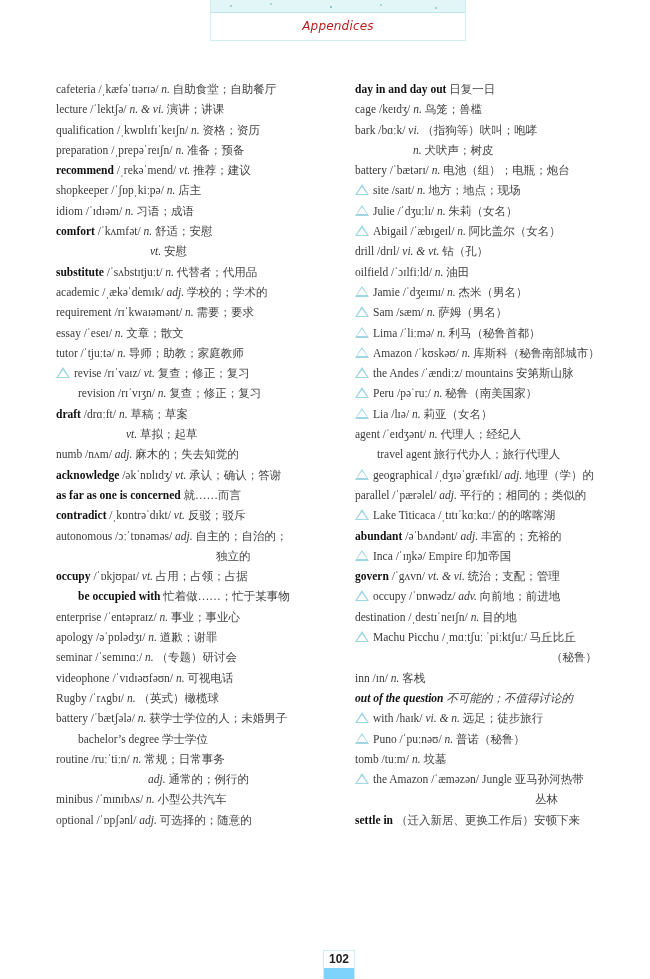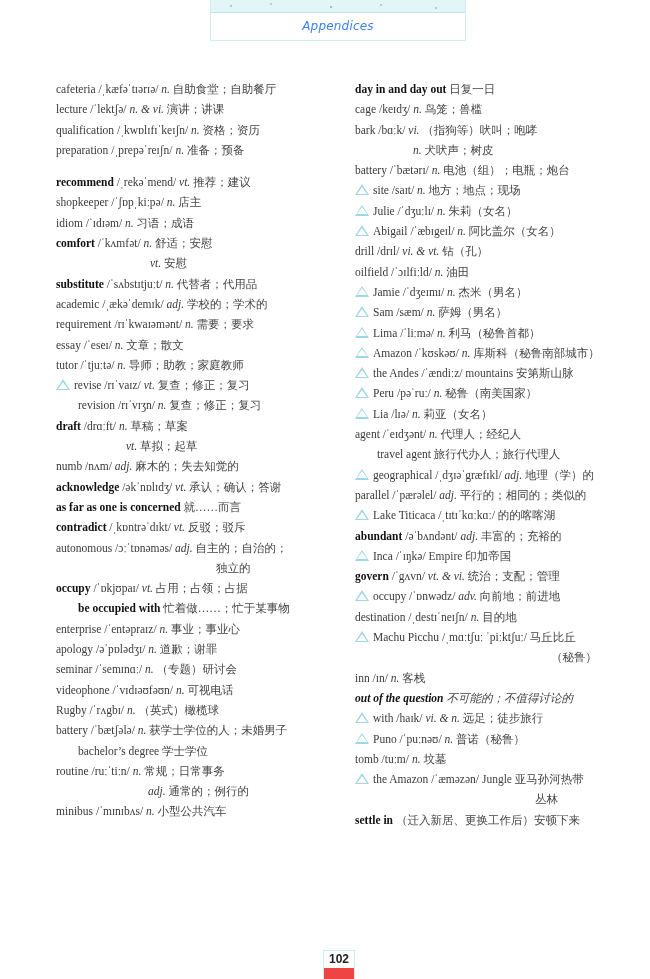--- a/index.html
+++ b/index.html
@@ -18,21 +18,21 @@
     border-bottom:1px solid #bfe6e8;
     background-image:
       radial-gradient(circle at 20px 6px, #9fd0d3 1px, transparent 1.5px),
       radial-gradient(circle at 60px 4px, #a9d6d8 1px, transparent 1.5px),
       radial-gradient(circle at 120px 7px, #8cc6c9 1px, transparent 1.5px),
       radial-gradient(circle at 170px 5px, #a9d6d8 1px, transparent 1.5px),
       radial-gradient(circle at 225px 8px, #9fd0d3 1px, transparent 1.5px);
   }
   .header-title {
     text-align:center; font-family:"DejaVu Sans", sans-serif; font-style:italic;
-    font-size:12px; color:#3b82f6; margin-top:6px; letter-spacing:0.2px;
+    font-size:12px; color:#b91c1c; margin-top:6px; letter-spacing:0.2px;
   }
   .column { position:absolute; top:79px; width:290px; }
   .col-left { left:56px; }
   .col-right { left:355px; }
   .entry {
     font-size:11.5px; line-height:20.3px; height:20.3px; white-space:nowrap;
   }
   .entry .hw { color:#3a3a3a; }
   .entry.bold .hw { font-weight:bold; color:#111; }
   .entry .pron { color:#3a3a3a; }
@@ -43,42 +43,42 @@
     border-left:7px solid transparent; border-right:7px solid transparent;
     border-bottom:11px solid #9fd6e4; position:relative;
   }
   .tri::after {
     content:""; position:absolute; left:-5px; top:2.5px;
     border-left:5px solid transparent; border-right:5px solid transparent;
     border-bottom:7.5px solid #ffffff;
   }
   .page-box {
     position:absolute; left:323px; top:950px; width:30px; height:29px;
-    border:1px solid #cfeef0; border-bottom:none; background:#ef4444;
+    border:1px solid #cfeef0; border-bottom:none; background:#7dd3fc;
   }
   .page-num {
     background:#fff; height:17px; text-align:center;
     font-family:"Liberation Sans", sans-serif; font-weight:bold; font-size:12px;
     color:#222; line-height:17px;
   }
 </style>
 </head>
 <body>
 
 <div class="header-box">
   <div class="header-stripe"></div>
   <div class="header-title">Appendices</div>
 </div>
 
 <div class="column col-left" id="col-left">
     <div class="entry" style="padding-left: 0px;"><span class="hw">cafeteria</span> <span class="pron">/ˌkæfəˈtɪərɪə/</span> <span class="pos">n.</span> <span class="zh">自助食堂；自助餐厅</span> </div>
     <div class="entry" style="padding-left: 0px;"><span class="hw">lecture</span> <span class="pron">/ˈlektʃə/</span> <span class="pos">n. &amp; vi.</span> <span class="zh">演讲；讲课</span> </div>
     <div class="entry" style="padding-left: 0px;"><span class="hw">qualification</span> <span class="pron">/ˌkwɒlɪfɪˈkeɪʃn/</span> <span class="pos">n.</span> <span class="zh">资格；资历</span> </div>
     <div class="entry" style="padding-left: 0px;"><span class="hw">preparation</span> <span class="pron">/ˌprepəˈreɪʃn/</span> <span class="pos">n.</span> <span class="zh">准备；预备</span> </div>
-    <div class="entry bold" style="padding-left: 0px; margin-top: 12px;"><span class="hw">recommend</span> <span class="pron">/ˌrekəˈmend/</span> <span class="pos">vt.</span> <span class="zh">推荐；建议</span> </div>
+    <div class="entry bold" style="padding-left: 0px;"><span class="hw">recommend</span> <span class="pron">/ˌrekəˈmend/</span> <span class="pos">vt.</span> <span class="zh">推荐；建议</span> </div>
     <div class="entry" style="padding-left: 0px;"><span class="hw">shopkeeper</span> <span class="pron">/ˈʃɒpˌkiːpə/</span> <span class="pos">n.</span> <span class="zh">店主</span> </div>
     <div class="entry" style="padding-left: 0px;"><span class="hw">idiom</span> <span class="pron">/ˈɪdɪəm/</span> <span class="pos">n.</span> <span class="zh">习语；成语</span> </div>
     <div class="entry bold" style="padding-left: 0px;"><span class="hw">comfort</span> <span class="pron">/ˈkʌmfət/</span> <span class="pos">n.</span> <span class="zh">舒适；安慰</span> </div>
     <div class="entry" style="padding-left: 94px;"><span class="pos">vt.</span> <span class="zh">安慰</span> </div>
     <div class="entry bold" style="padding-left: 0px;"><span class="hw">substitute</span> <span class="pron">/ˈsʌbstɪtjuːt/</span> <span class="pos">n.</span> <span class="zh">代替者；代用品</span> </div>
     <div class="entry" style="padding-left: 0px;"><span class="hw">academic</span> <span class="pron">/ˌækəˈdemɪk/</span> <span class="pos">adj.</span> <span class="zh">学校的；学术的</span> </div>
     <div class="entry" style="padding-left: 0px;"><span class="hw">requirement</span> <span class="pron">/rɪˈkwaɪəmənt/</span> <span class="pos">n.</span> <span class="zh">需要；要求</span> </div>
     <div class="entry" style="padding-left: 0px;"><span class="hw">essay</span> <span class="pron">/ˈeseɪ/</span> <span class="pos">n.</span> <span class="zh">文章；散文</span> </div>
     <div class="entry" style="padding-left: 0px;"><span class="hw">tutor</span> <span class="pron">/ˈtjuːtə/</span> <span class="pos">n.</span> <span class="zh">导师；助教；家庭教师</span> </div>
     <div class="entry" style="padding-left: 0px;"><span class="tri"></span><span class="hw">revise</span> <span class="pron">/rɪˈvaɪz/</span> <span class="pos">vt.</span> <span class="zh">复查；修正；复习</span> </div>
@@ -96,20 +96,21 @@
     <div class="entry" style="padding-left: 0px;"><span class="hw">enterprise</span> <span class="pron">/ˈentəpraɪz/</span> <span class="pos">n.</span> <span class="zh">事业；事业心</span> </div>
     <div class="entry" style="padding-left: 0px;"><span class="hw">apology</span> <span class="pron">/əˈpɒlədʒɪ/</span> <span class="pos">n.</span> <span class="zh">道歉；谢罪</span> </div>
     <div class="entry" style="padding-left: 0px;"><span class="hw">seminar</span> <span class="pron">/ˈsemɪnɑː/</span> <span class="pos">n.</span> <span class="zh">（专题）研讨会</span> </div>
     <div class="entry" style="padding-left: 0px;"><span class="hw">videophone</span> <span class="pron">/ˈvɪdɪəʊfəʊn/</span> <span class="pos">n.</span> <span class="zh">可视电话</span> </div>
     <div class="entry" style="padding-left: 0px;"><span class="hw">Rugby</span> <span class="pron">/ˈrʌgbɪ/</span> <span class="pos">n.</span> <span class="zh">（英式）橄榄球</span> </div>
     <div class="entry" style="padding-left: 0px;"><span class="hw">battery</span> <span class="pron">/ˈbætʃələ/</span> <span class="pos">n.</span> <span class="zh">获学士学位的人；未婚男子</span> </div>
     <div class="entry" style="padding-left: 22px;"><span class="hw">bachelor’s degree</span> <span class="zh">学士学位</span> </div>
     <div class="entry" style="padding-left: 0px;"><span class="hw">routine</span> <span class="pron">/ruːˈtiːn/</span> <span class="pos">n.</span> <span class="zh">常规；日常事务</span> </div>
     <div class="entry" style="padding-left: 92px;"><span class="pos">adj.</span> <span class="zh">通常的；例行的</span> </div>
     <div class="entry" style="padding-left: 0px;"><span class="hw">minibus</span> <span class="pron">/ˈmɪnɪbʌs/</span> <span class="pos">n.</span> <span class="zh">小型公共汽车</span> </div>
+    <div class="entry" style="padding-left: 0px;"><span class="hw">optional</span> <span class="pron">/ˈɒpʃənl/</span> <span class="pos">adj.</span> <span class="zh">可选择的；随意的</span> </div>
   </div>
 <div class="column col-right" id="col-right">
     <div class="entry bold" style="padding-left: 0px;"><span class="hw">day in and day out</span> <span class="zh">日复一日</span> </div>
     <div class="entry" style="padding-left: 0px;"><span class="hw">cage</span> <span class="pron">/keɪdʒ/</span> <span class="pos">n.</span> <span class="zh">鸟笼；兽槛</span> </div>
     <div class="entry" style="padding-left: 0px;"><span class="hw">bark</span> <span class="pron">/bɑːk/</span> <span class="pos">vi.</span> <span class="zh">（指狗等）吠叫；咆哮</span> </div>
     <div class="entry" style="padding-left: 58px;"><span class="pos">n.</span> <span class="zh">犬吠声；树皮</span> </div>
     <div class="entry" style="padding-left: 0px;"><span class="hw">battery</span> <span class="pron">/ˈbætərɪ/</span> <span class="pos">n.</span> <span class="zh">电池（组）；电瓶；炮台</span> </div>
     <div class="entry" style="padding-left: 0px;"><span class="tri"></span><span class="hw">site</span> <span class="pron">/saɪt/</span> <span class="pos">n.</span> <span class="zh">地方；地点；现场</span> </div>
     <div class="entry" style="padding-left: 0px;"><span class="tri"></span><span class="hw">Julie</span> <span class="pron">/ˈdʒuːlɪ/</span> <span class="pos">n.</span> <span class="zh">朱莉（女名）</span> </div>
     <div class="entry" style="padding-left: 0px;"><span class="tri"></span><span class="hw">Abigail</span> <span class="pron">/ˈæbɪgeɪl/</span> <span class="pos">n.</span> <span class="zh">阿比盖尔（女名）</span> </div>

